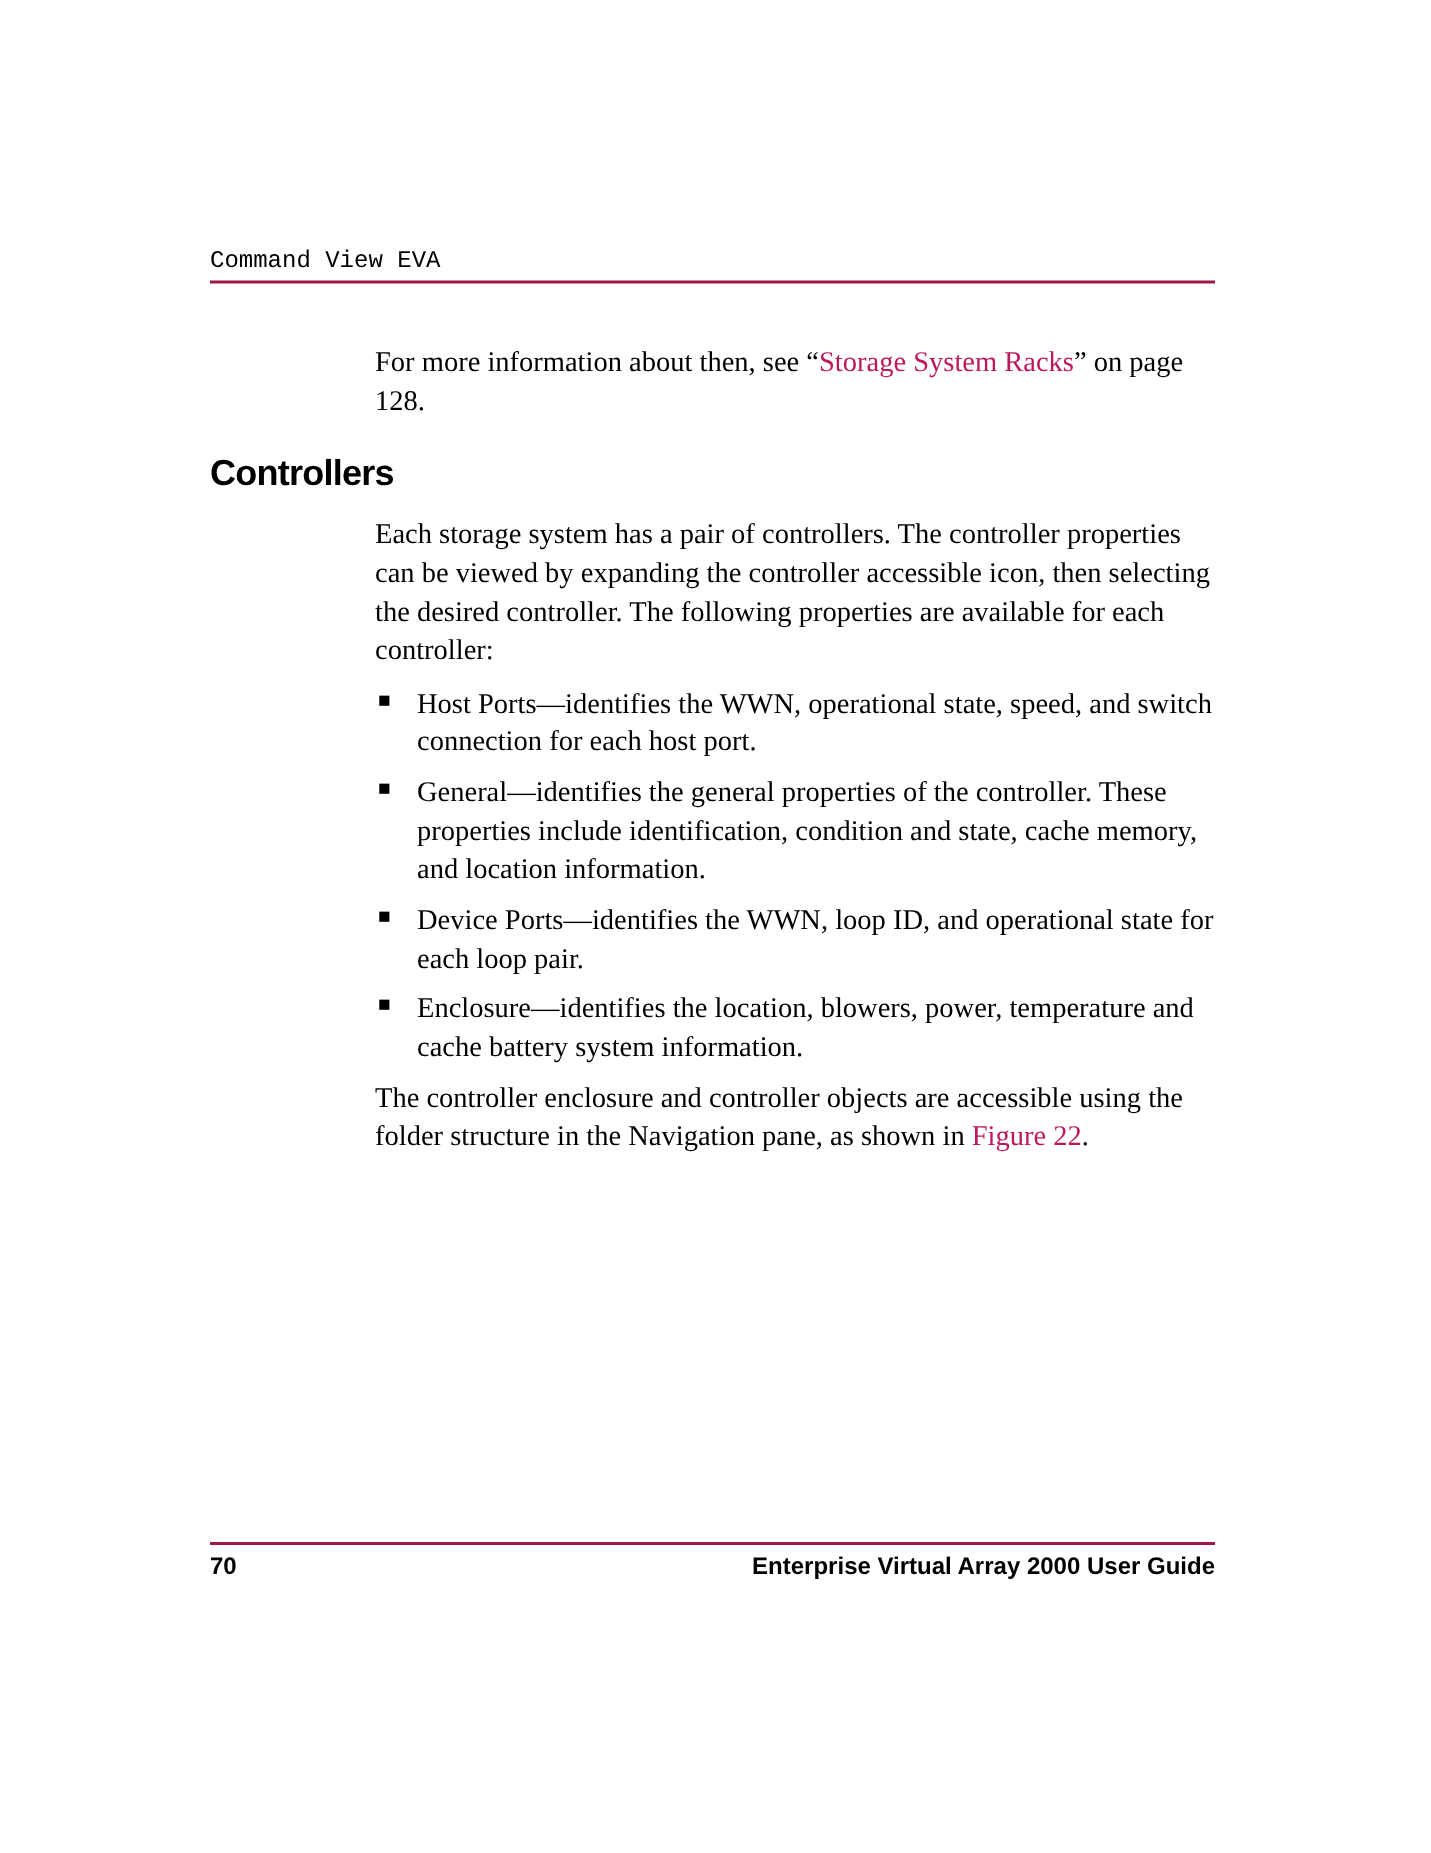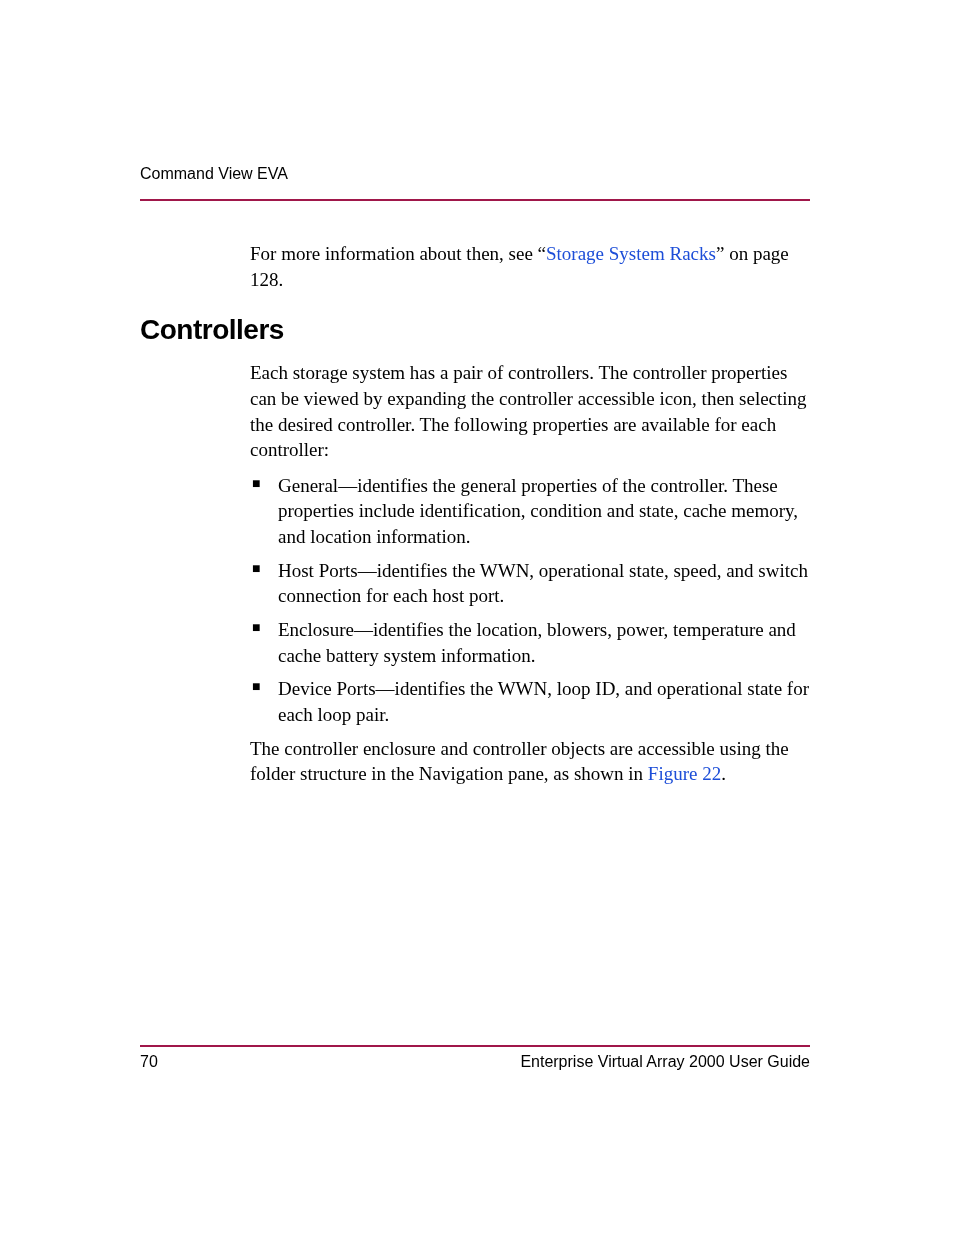--- a/index.html
+++ b/index.html
@@ -12,44 +12,44 @@
     color: #000;
     position: relative;
   }
   .page {
     position: absolute;
     left: 140px;
     top: 165px;
     width: 670px;
   }
   .running-head {
-    font-family: Liberation Sans, sans-serif;
+    font-family: Liberation Mono, monospace;
     font-size: 16px;
     color: #000;
-    margin-bottom: 16px;
+    margin-bottom: 4px;
   }
   .top-rule {
     border: none;
     border-top: 2px solid #a0174a;
     margin-bottom: 40px;
   }
   .indent-block {
     margin-left: 110px;
     line-height: 1.35;
   }
   .intro-para {
     margin-bottom: 22px;
   }
   .link {
-    color: #1d4ed8;
+    color: #be185d;
     cursor: pointer;
   }
   .section-heading {
     font-family: Arial, Helvetica, sans-serif;
-    font-size: 28px;
+    font-size: 24px;
     font-weight: bold;
     letter-spacing: -0.5px;
     margin: 10px 0 14px 0;
   }
   .body-para {
     margin-bottom: 10px;
   }
   ul.squares {
     list-style: none;
     margin: 6px 0 8px 0;
@@ -64,22 +64,23 @@
     content: "■";
     position: absolute;
     left: 2px;
     top: 0;
     font-size: 14px;
     line-height: 22px;
   }
   .footer {
     position: absolute;
     left: 140px;
-    bottom: 164px;
+    bottom: 181px;
     width: 670px;
+    font-weight: bold;
   }
   .bottom-rule {
     border: none;
     border-top: 2px solid #a0174a;
     margin-bottom: 6px;
   }
   .footer-row {
     display: flex;
     justify-content: space-between;
     font-family: Arial, Helvetica, sans-serif;
@@ -98,24 +99,24 @@
       <span>For more information about then, see “</span><span class="link">Storage System Racks</span><span>” on page 128.</span>
     </p>
   </div>
 
   <h2 class="section-heading">Controllers</h2>
 
   <div class="indent-block">
     <p class="body-para">Each storage system has a pair of controllers. The controller properties can be viewed by expanding the controller accessible icon, then selecting the desired controller. The following properties are available for each controller:</p>
 
     <ul class="squares">
+      <li>Host Ports—identifies the WWN, operational state, speed, and switch connection for each host port.</li>
       <li>General—identifies the general properties of the controller. These properties include identification, condition and state, cache memory, and location information.</li>
-      <li>Host Ports—identifies the WWN, operational state, speed, and switch connection for each host port.</li>
+      <li>Device Ports—identifies the WWN, loop ID, and operational state for each loop pair.</li>
       <li>Enclosure—identifies the location, blowers, power, temperature and cache battery system information.</li>
-      <li>Device Ports—identifies the WWN, loop ID, and operational state for each loop pair.</li>
     </ul>
 
     <p class="body-para">
       <span>The controller enclosure and controller objects are accessible using the folder structure in the Navigation pane, as shown in </span><span class="link">Figure 22</span><span>.</span>
     </p>
   </div>
 </div>
 
 <div class="footer">
   <hr class="bottom-rule">

